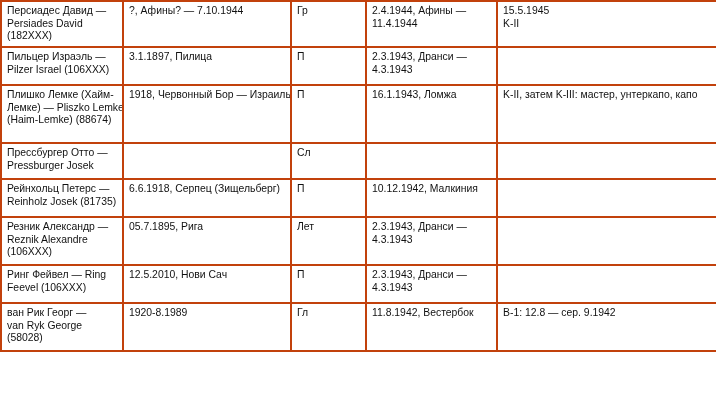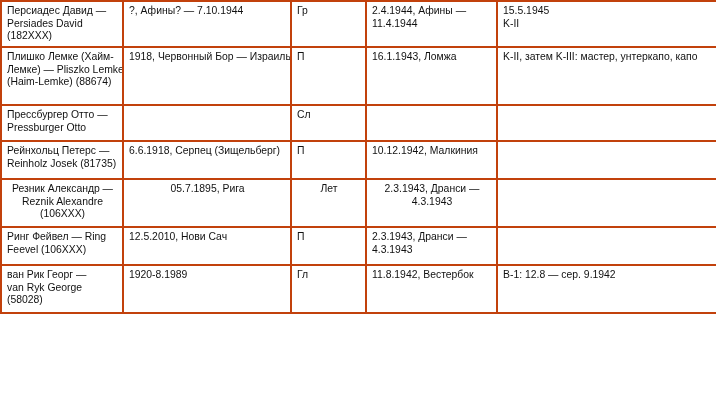--- a/index.html
+++ b/index.html
@@ -26,21 +26,21 @@
   col.c3 { width: 75px; }
   col.c4 { width: 131px; }
   col.c5 { width: 220px; }
   tr.r0 td { height: 39px; }
   tr.r1 td { height: 39px; }
   tr.r2 td { height: 31px; }
   tr.r3 td { height: 51px; }
   tr.r4 td { height: 29px; }
   tr.r5 td { height: 31px; }
   tr.r6 td { height: 31px; }
-  tr.r7 td { height: 41px; text-align: center; }
+  tr.r7 td { height: 41px; }
   tr.r8 td { height: 31px; }
   tr.r9 td { height: 41px; }
   .line { display: block; white-space: nowrap; }
 </style>
 </head>
 <body>
 
 <table class="roster">
   <colgroup>
       <col class="c1">
@@ -64,20 +64,37 @@
         </td>
         <td>
           <span class="line">2.4.1944, Афины —</span>
           <span class="line">11.4.1944</span>
         </td>
         <td>
           <span class="line">15.5.1945</span>
           <span class="line">K-II</span>
         </td>
       </tr>
+      <tr class="r2">
+        <td>
+          <span class="line">Пильцер Израэль —</span>
+          <span class="line">Pilzer Israel (106XXX)</span>
+        </td>
+        <td>
+          <span class="line">3.1.1897, Пилица</span>
+        </td>
+        <td>
+          <span class="line">П</span>
+        </td>
+        <td>
+          <span class="line">2.3.1943, Дранси —</span>
+          <span class="line">4.3.1943</span>
+        </td>
+        <td></td>
+      </tr>
       <tr class="r3">
         <td>
           <span class="line">Плишко Лемке (Хайм-</span>
           <span class="line">Лемке) — Pliszko Lemke</span>
           <span class="line">(Haim-Lemke) (88674)</span>
         </td>
         <td>
           <span class="line">1918, Червонный Бор — Израиль</span>
         </td>
         <td>
@@ -86,21 +103,21 @@
         <td>
           <span class="line">16.1.1943, Ломжа</span>
         </td>
         <td>
           <span class="line">K-II, затем K-III: мастер, унтеркапо, капо</span>
         </td>
       </tr>
       <tr class="r4">
         <td>
           <span class="line">Прессбургер Отто —</span>
-          <span class="line">Pressburger Otto</span>
+          <span class="line">Pressburger Josek</span>
         </td>
         <td></td>
         <td>
           <span class="line">Сл</span>
         </td>
         <td></td>
         <td></td>
       </tr>
       <tr class="r6">
         <td>

